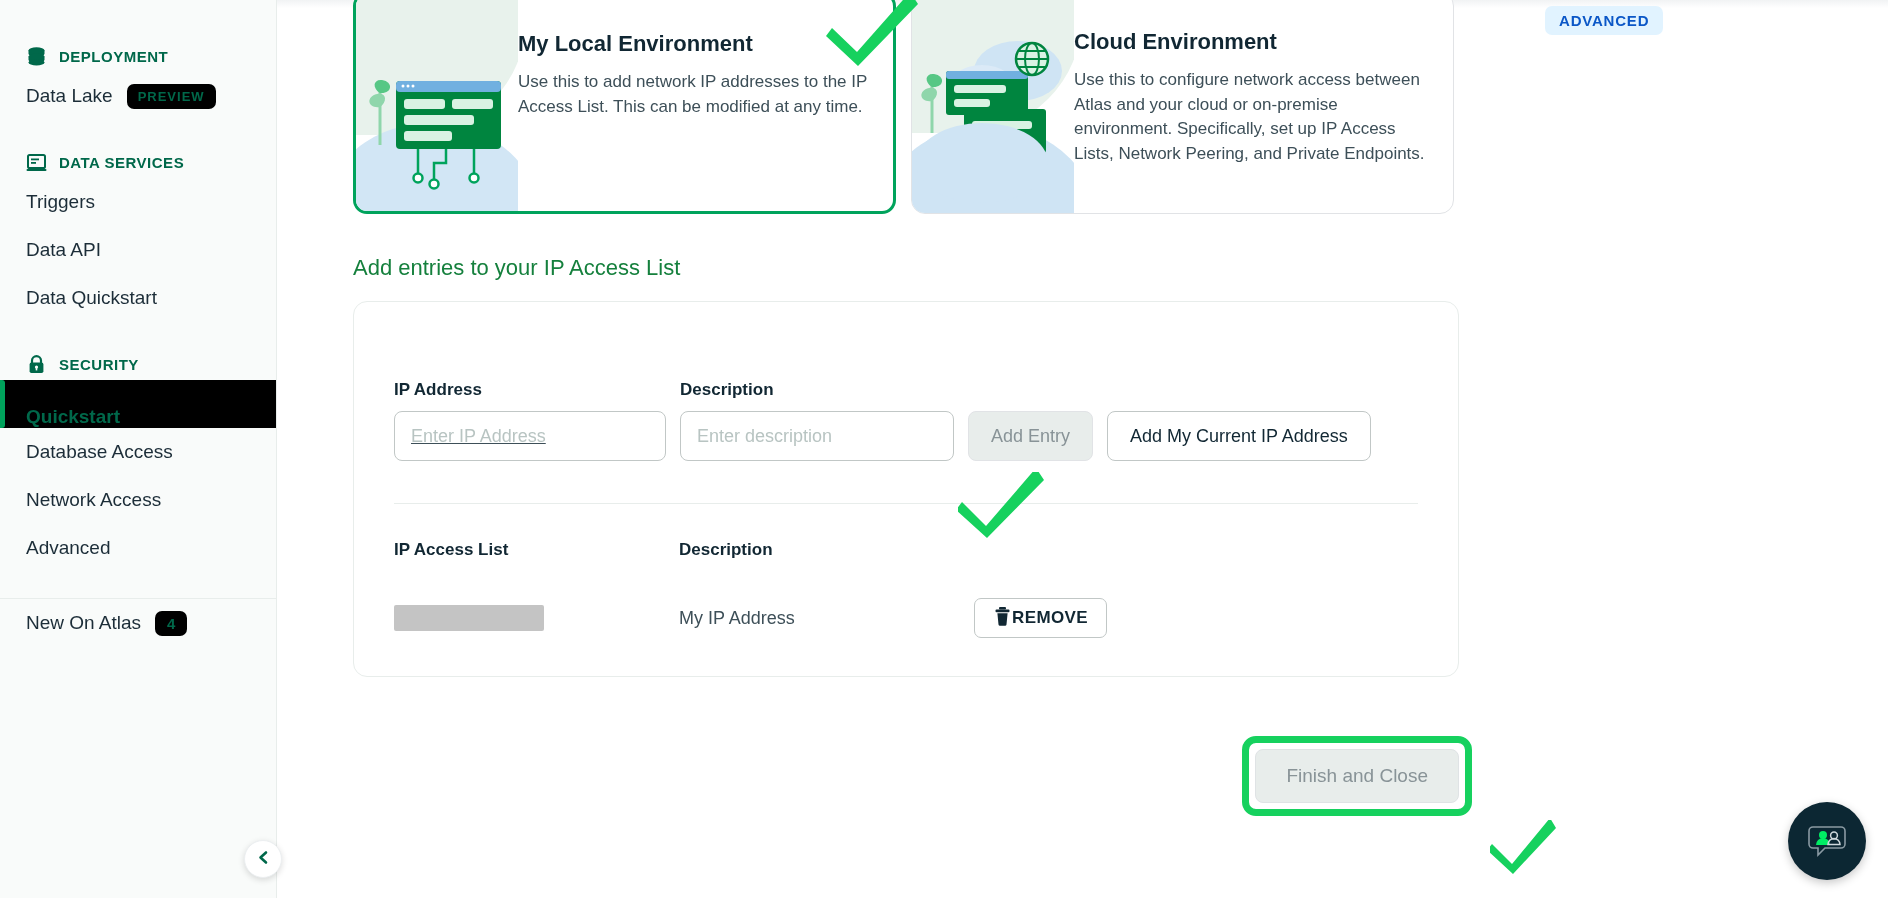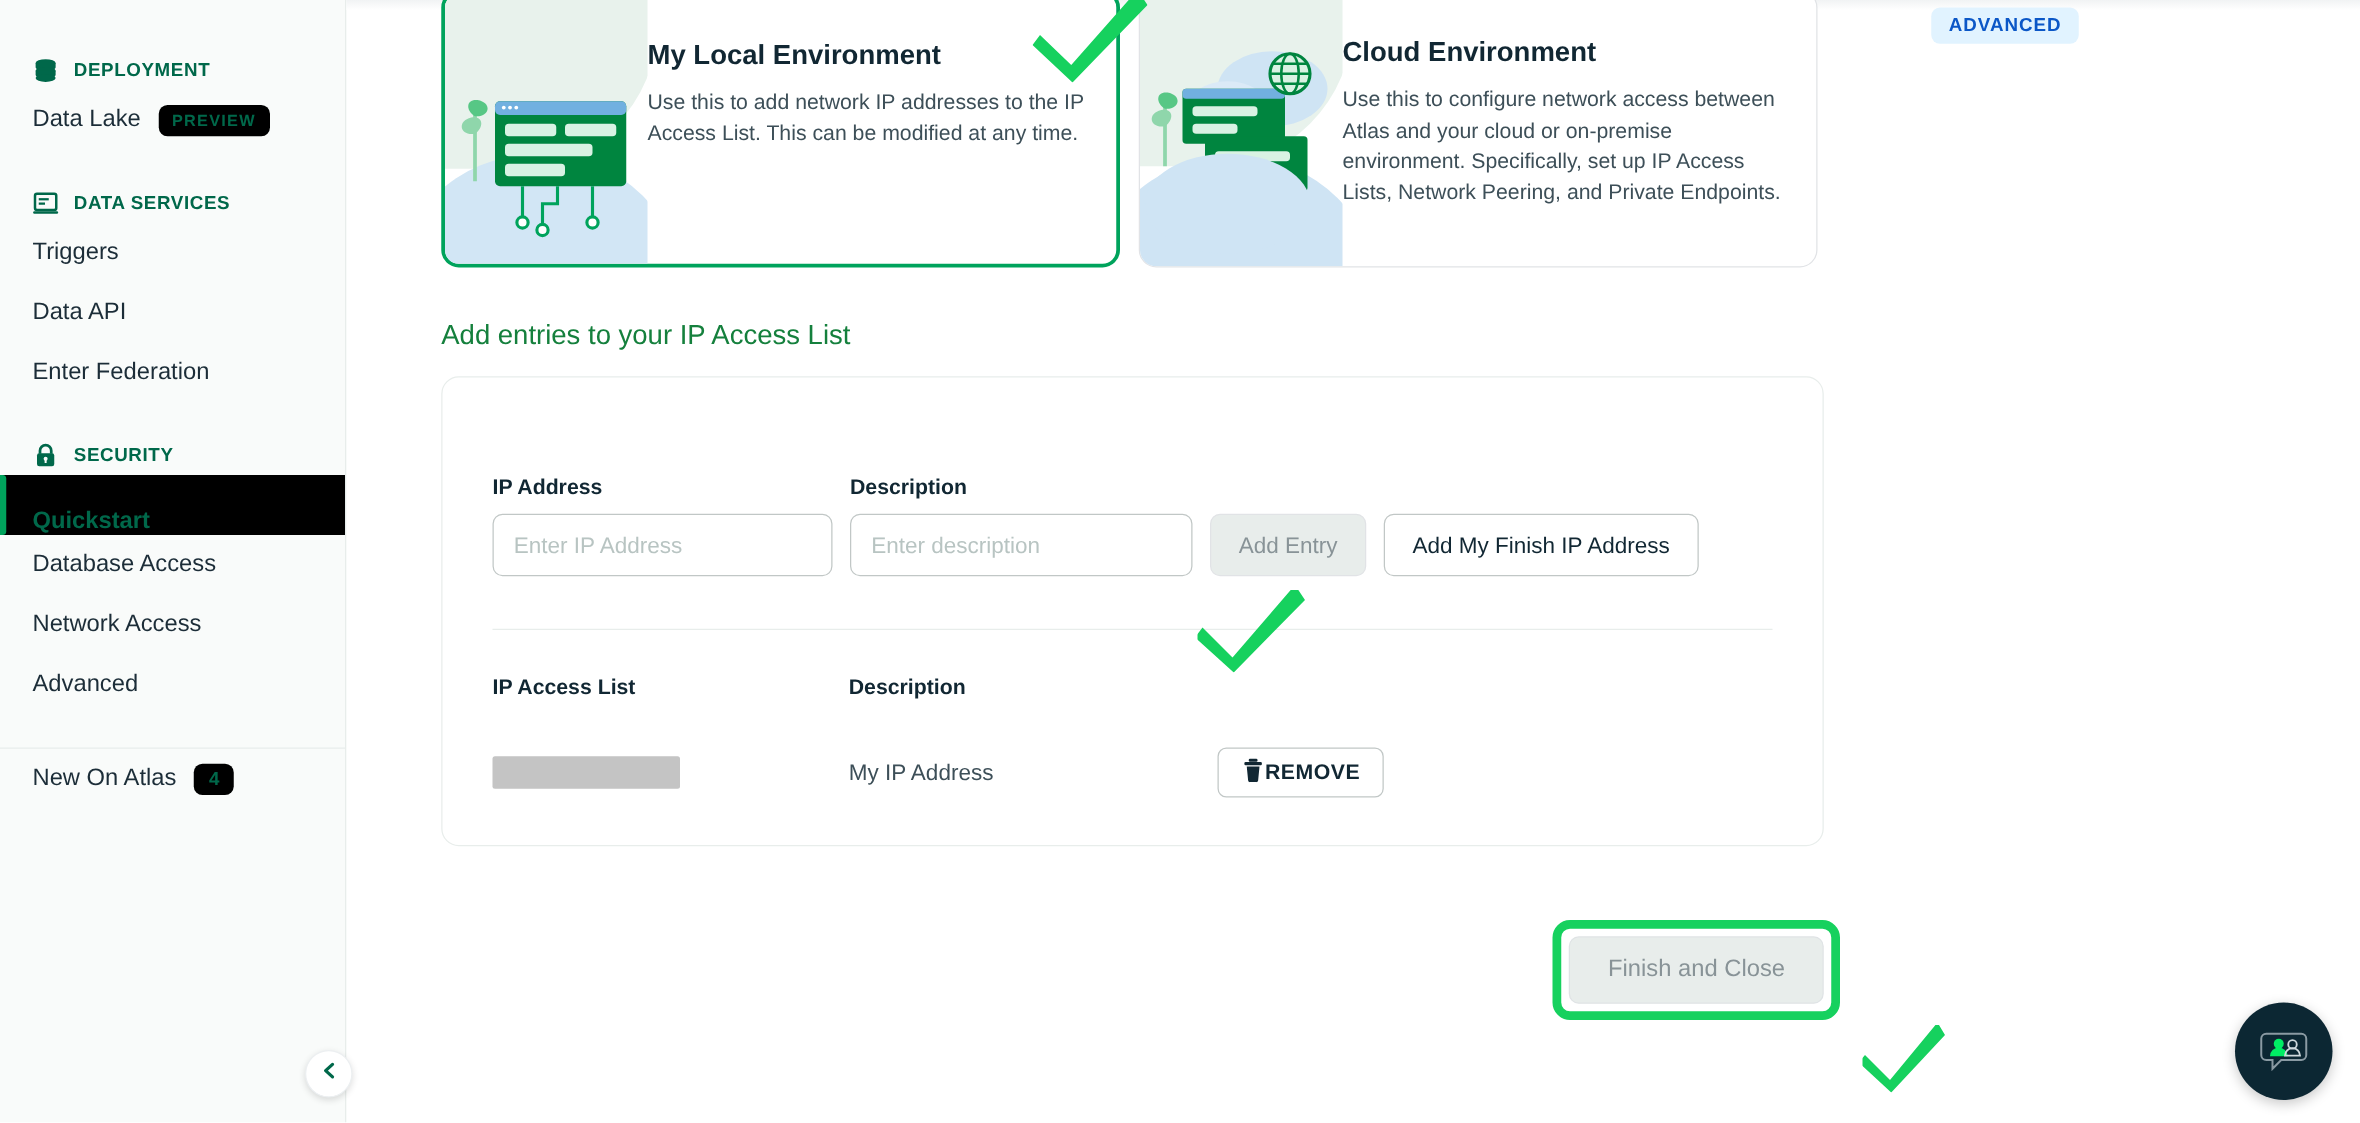--- a/index.html
+++ b/index.html
@@ -104,21 +104,21 @@
   .panel-note { font-size: 17px; line-height: 1.6; color: #3d4f58; }
   .link { color: #2f80ed; text-decoration: none; cursor: pointer; }
   .form-row { display: flex; align-items: flex-end; gap: 14px; margin-top: 44px; }
   .field-label { font-size: 17px; font-weight: 700; color: #112733; margin-bottom: 11px; }
   .txt-input {
     height: 50px; border: 1px solid #c1c7c6; border-radius: 8px;
     background: #fff; font-size: 18px; color: #3d4f58;
     padding: 0 16px; outline: none; font-family: inherit;
   }
   .txt-input::placeholder { color: #b8c4c2; }
-  #ip-input { width: 272px; }
+  #ip-input { width: 272px; text-decoration: underline; }
   #desc-input { width: 274px; }
   .btn {
     height: 50px; border-radius: 8px; font-size: 18px;
     font-family: inherit; cursor: pointer; padding: 0 22px;
     border: 1px solid #c1c7c6; background: #fff; color: #112733;
   }
   .btn.disabled {
     background: #e8edeb; color: #889397; border-color: #e1e3e6; cursor: default;
   }
   .divider { height: 1px; background: #e8edeb; margin: 42px 0 0 0; }
@@ -201,21 +201,21 @@
       </span>
       <span>DATA SERVICES</span>
     </div>
     <div class="nav-item">
       <span>Triggers</span>
     </div>
     <div class="nav-item">
       <span>Data API</span>
     </div>
     <div class="nav-item">
-      <span>Enter Federation</span>
+      <span>Data Quickstart</span>
     </div>
 
     <div class="nav-gap"></div>
 
     <div class="nav-group-header">
       <span class="glyph">
         <svg width="21" height="21" viewBox="0 0 21 21">
             <path d="M6 9V6.6a4.5 4.5 0 0 1 9 0V9" fill="none" stroke="#00684a" stroke-width="2.2"></path>
             <rect x="3.6" y="8.6" width="13.8" height="10.4" rx="1.8" fill="#00684a"></rect>
             <circle cx="10.5" cy="13" r="1.6" fill="#f9fbfa"></circle>
@@ -328,21 +328,21 @@
       <div class="form-row">
         <div>
           <div class="field-label">IP Address</div>
           <input id="ip-input" class="txt-input" type="text" placeholder="Enter IP Address" style="">
         </div>
         <div>
           <div class="field-label">Description</div>
           <input id="desc-input" class="txt-input" type="text" placeholder="Enter description" style="">
         </div>
         <button class="btn disabled">Add Entry</button>
-        <button class="btn">Add My Finish IP Address</button>
+        <button class="btn">Add My Current IP Address</button>
       </div>
 
       <div class="divider"></div>
 
       <div class="list-head">
         <div class="col-a">IP Access List</div>
         <div class="col-b">Description</div>
       </div>
 
       <div class="list-row">

